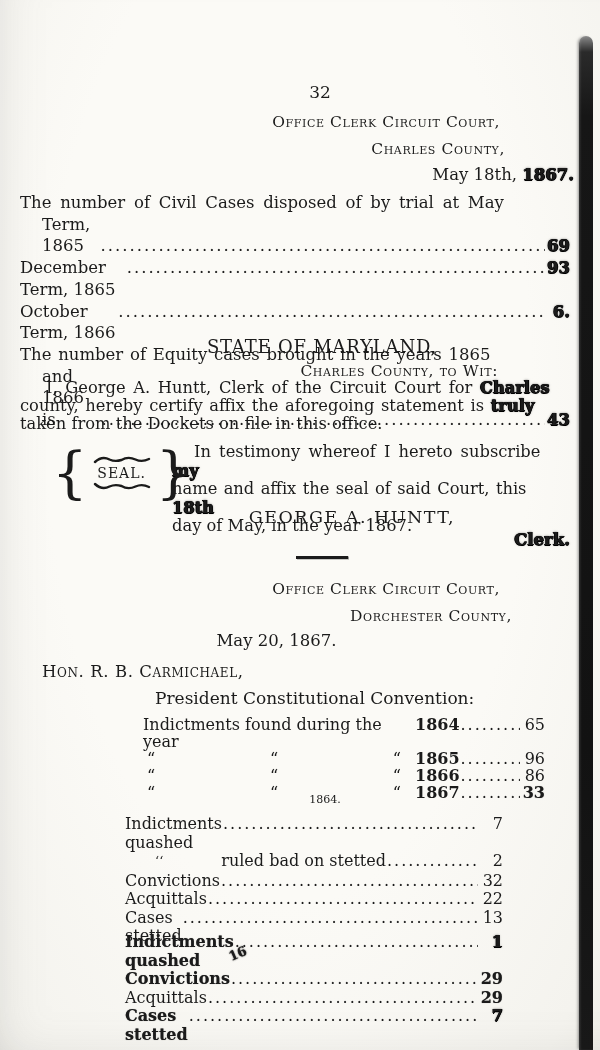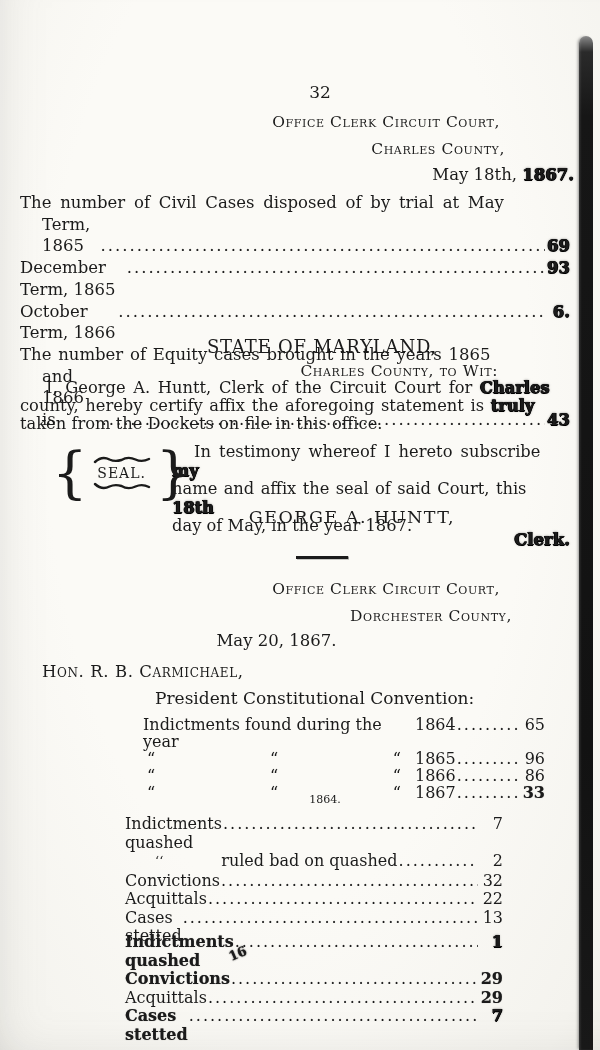--- a/index.html
+++ b/index.html
@@ -58,21 +58,21 @@
 
   .do-office { top:580px; right:100px; font-size:15.5px; }
   .do-county { top:607px; right:88px; font-size:15.5px;padding-left:21px; }
   .do-date   { top:631px; right:47px; font-size:16.5px;text-align:center; }
   .addressee { top:662px; left:42px; font-size:16.5px; }
   .addr-title{ top:688px; left:155px; font-size:17px; }
 
   .indict { top:716px; left:143px; right:55px; font-size:16px; line-height:17px; }
   .icol1 { flex:0 0 272px; }
   .dittos { display:flex; justify-content:space-between; padding:0 14px 0 4px; box-sizing:border-box; }
-  .iyear { flex:0 0 auto; }
+  .iyear { flex:0 0 auto;font-weight:bold; }
 
   .yr-head-1 { top:793px; }
   .yr-head-2 { top:911px; }
   .yr-head { left:125px; width:378px; text-align:center; text-indent:22px; font-size:11px; }
   .sublist { left:125px; width:378px; font-size:16px; line-height:18.5px; }
   .sub-1864 { top:815px; }
   .sub-1865 { top:933px; position:absolute; }
   .d2 { flex:0 0 auto; margin-left:30px; font-size:13px; }
   .r2label { flex:0 0 auto; margin-left:58px; }
   .artifact { position:absolute; left:104px; top:12px; font-size:13px;
@@ -209,21 +209,21 @@
 
   <div class="abs yr-head yr-head-1">1864.</div>
   <div class="abs sublist sub-1864">
     <div class="row">
       <span>Indictments quashed</span>
       <span class="leader"></span>
       <span class="val">7</span>
     </div>
     <div class="row">
       <span class="d2">‘‘</span>
-      <span class="r2label">ruled bad on quashed</span>
+      <span class="r2label">ruled bad on stetted</span>
       <span class="leader"></span>
       <span class="val">2</span>
     </div>
     <div class="row">
       <span>Convictions </span>
       <span class="leader"></span>
       <span class="val">32</span>
     </div>
     <div class="row">
       <span>Acquittals</span>

